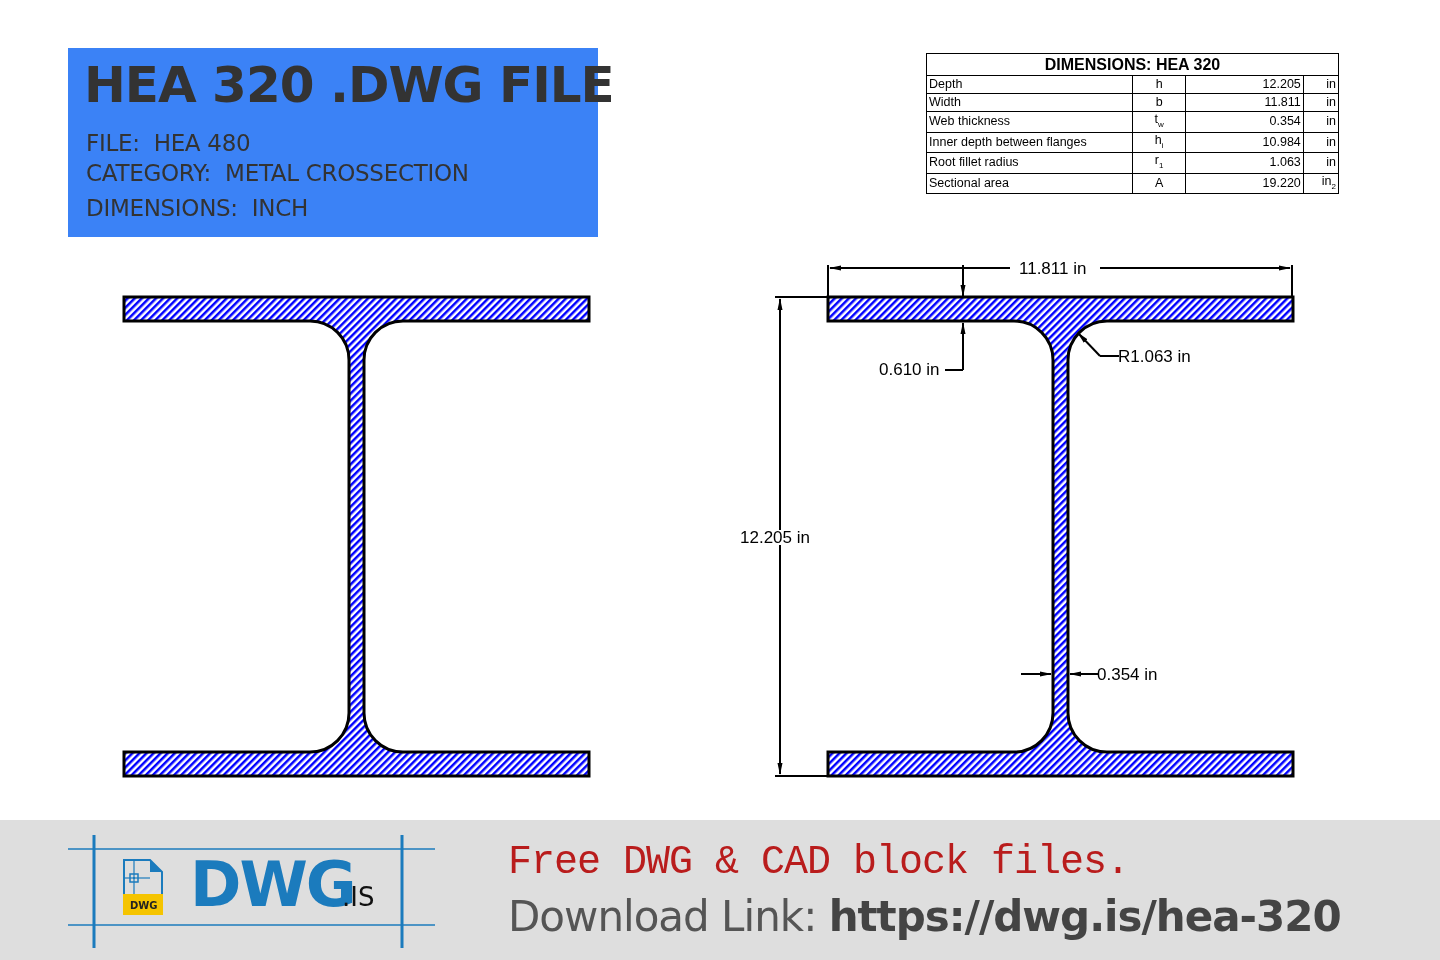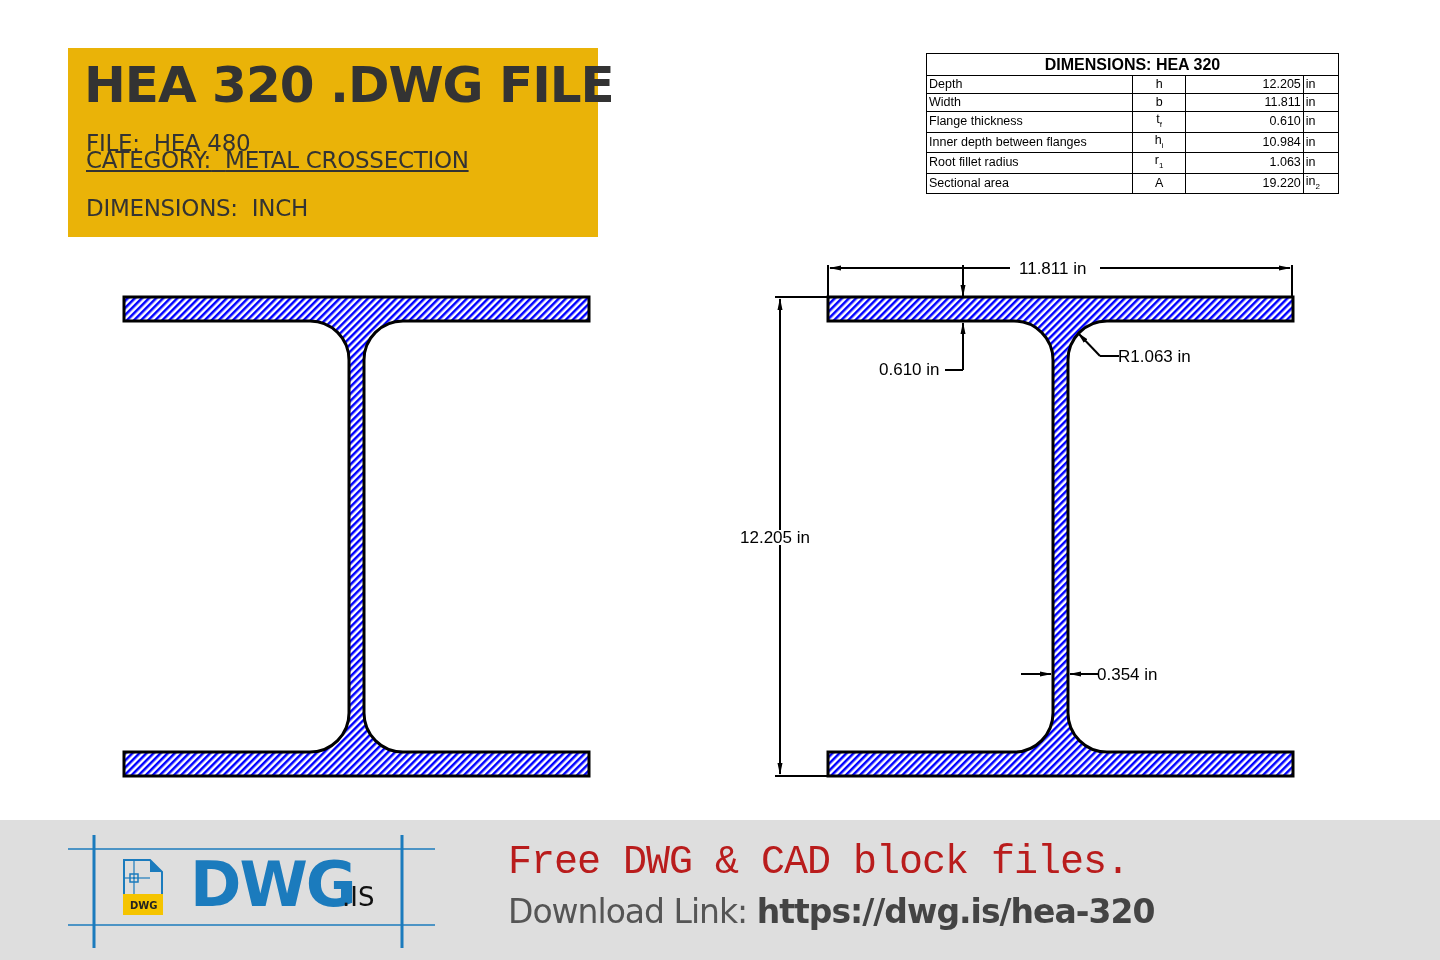--- a/index.html
+++ b/index.html
@@ -1,44 +1,44 @@
 <!DOCTYPE html>
 <html><head>
 <meta charset="utf-8">
 <style>
   html, body { margin:0; padding:0; }
   body { width:1440px; height:960px; background:#ffffff; position:relative; overflow:hidden; font-family:"DejaVu Sans", sans-serif; }
-  .info-box { position:absolute; left:68px; top:48px; width:530px; height:189px; background:#eab308; }
+  .info-box { position:absolute; left:68px; top:48px; width:530px; height:189px; background:#3b82f6; }
   .info-title { position:absolute; left:16px; top:8px; font-family:"DejaVu Sans", sans-serif; font-weight:bold; font-size:50px; letter-spacing:-1px; color:#333333; white-space:nowrap; }
   .info-line { position:absolute; left:18px; font-family:"DejaVu Sans", sans-serif; font-size:23px; color:#333333; white-space:nowrap; letter-spacing:-0.3px; }
   .dim-table { position:absolute; left:926px; top:53px; width:413px; border-collapse:collapse; font-family:"Liberation Sans", sans-serif; font-size:12.5px; color:#000;padding-left:32px; }
   .dim-table td, .dim-table th { border:1.3px solid #000; padding:0 2px; height:17px; line-height:15px; }
   .dim-table th { font-size:16px; font-weight:bold; height:21px; text-align:center; }
   .dim-table td.sym { text-align:center; width:48px; }
   .dim-table td.val { text-align:right; width:112px;margin-top:36px; }
-  .dim-table td.unit { text-align:left; width:30px; }
+  .dim-table td.unit { text-align:right; width:30px; }
   .dim-table td.name { width:200px; }
   .drawing { position:absolute; left:0; top:240px; }
   .footer { position:absolute; left:0; top:820px; width:1440px; height:140px; background:#dedede; }
   .logo-text { position:absolute; left:190px; top:28px; font-family:"DejaVu Sans", sans-serif; font-weight:bold; font-size:62px; color:#1b7bbd; letter-spacing:-2px; }
   .logo-is { position:absolute; left:342px; top:62px; font-family:"DejaVu Sans", sans-serif; font-size:26px; color:#111; }
   .tagline { position:absolute; left:508px; top:20px; font-family:Liberation Mono, monospace; font-size:40px; color:#b91c1c; letter-spacing:-1px; white-space:nowrap; }
-  .download { position:absolute; left:508px; top:72px; font-family:"DejaVu Sans", sans-serif; font-size:33px; color:#555; letter-spacing:-1px; white-space:nowrap; }
+  .download { position:absolute; left:508px; top:72px; font-family:"DejaVu Sans", sans-serif; font-size:42px; color:#555; letter-spacing:-1px; white-space:nowrap; }
   .download b { color:#444; }
 </style>
 </head>
 <body>
 
 <div class="info-box">
   <div class="info-title">HEA 320 .DWG FILE</div>
   <div class="info-line" style="top:82px;">
     <span>FILE:</span>&nbsp;
     <span>HEA 480</span>
   </div>
-  <div class="info-line" style="top:99px;text-decoration:underline;">
+  <div class="info-line" style="top:112px;">
     <span>CATEGORY:</span>&nbsp;
     <span>METAL CROSSECTION</span>
   </div>
   <div class="info-line" style="top:147px;">
     <span>DIMENSIONS:</span>&nbsp;
     <span>INCH</span>
   </div>
 </div>
 
 <table class="dim-table">
@@ -54,23 +54,23 @@
       <td class="val">12.205</td>
       <td class="unit">in</td>
     </tr>
     <tr>
       <td class="name">Width</td>
       <td class="sym"><span>b</span></td>
       <td class="val">11.811</td>
       <td class="unit">in</td>
     </tr>
     <tr>
-      <td class="name">Flange thickness</td>
-      <td class="sym"><span>t</span><sub style="font-size:8px">f</sub></td>
-      <td class="val">0.610</td>
+      <td class="name">Web thickness</td>
+      <td class="sym"><span>t</span><sub style="font-size:8px">w</sub></td>
+      <td class="val">0.354</td>
       <td class="unit">in</td>
     </tr>
     <tr>
       <td class="name">Inner depth between flanges</td>
       <td class="sym"><span>h</span><sub style="font-size:8px">i</sub></td>
       <td class="val">10.984</td>
       <td class="unit">in</td>
     </tr>
     <tr>
       <td class="name">Root fillet radius</td>

